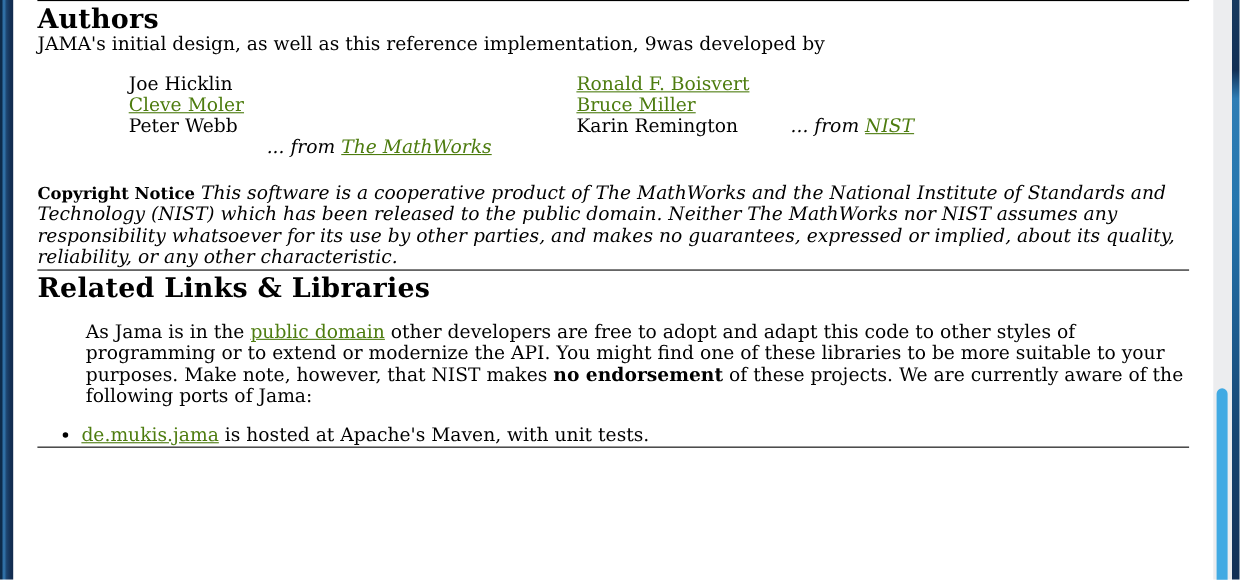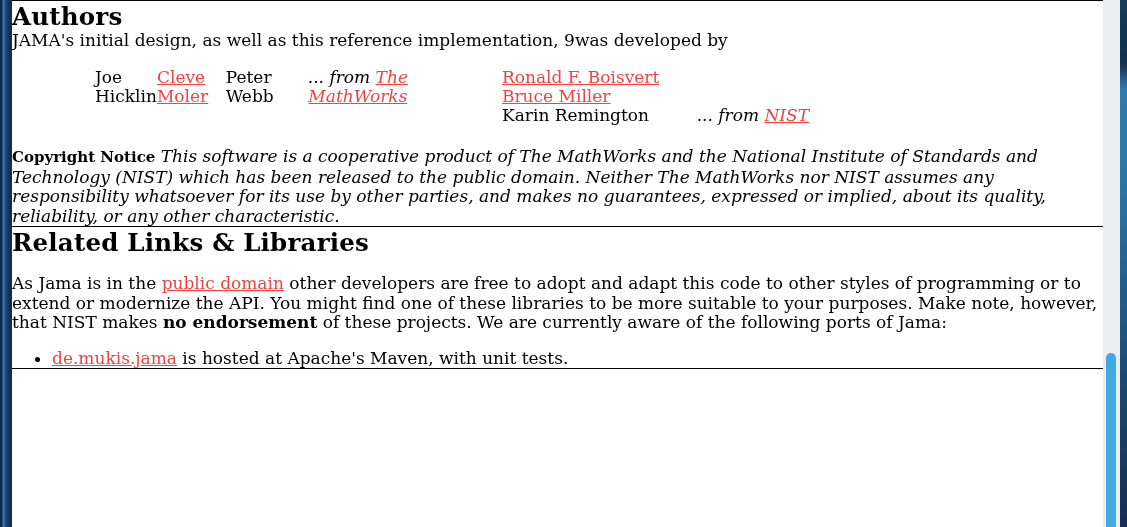--- a/index.html
+++ b/index.html
@@ -23,54 +23,54 @@
     position:absolute; left:1103px; top:0; width:17px; height:527px;
     background:#ECEDEF;
   }
   .scroll-thumb {
     position:absolute; left:3px; top:353px; width:10px; height:180px;
     background:#41AAE3; border-radius:5px;
   }
 
   .content {
     position:absolute; left:12px; top:0; width:1091px; height:527px;
-    padding:0 0; box-sizing:border-box; background:#fff;
+    padding:0 22px; box-sizing:border-box; background:#fff;
   }
 
   hr.rule { border:none; border-top:1px solid #000; height:0; margin:0; }
   .rule-top { margin-top:4px; }
   .rule-mid { margin-top:20px; }
   .rule-bottom { margin-top:16px; }
 
   h2.heading {
     font-size:24.5px; line-height:28px; font-weight:bold;
     margin:2px 0 0 0; letter-spacing:0.2px;
   }
 
   p { margin:0; line-height:19.5px; }
   .intro { }
 
   .authors-cols { display:flex; margin:17px 0 0 83px; line-height:19.3px; }
-  .col-mathworks { width:330px; display:flex; flex-direction:row; }
+  .col-mathworks { width:330px; display:flex; flex-direction:column; }
   .col-nist { width:307px; margin-left:77px; display:flex; flex-direction:column; }
-  .from-line { text-align:center; font-style:italic; }
+  .from-line { text-align:right; font-style:italic; }
   .nist-last-line { display:flex; justify-content:space-between; }
   .from-inline { font-style:italic; }
 
   .copyright { margin-top:22px; }
   .copyright b { font-size:15px; }
   .copyright i { font-style:italic; }
 
   ul.linklist { margin:21px 0 0 0; padding-left:40px; line-height:19.5px; }
   ul.linklist li { margin:0; }
   ul.ports { margin:16px 0 0 0; padding-left:40px; line-height:19.5px; }
 
-  .adopt { margin-top:17px; }
+  .adopt { margin-top:17px;margin-left:44px; }
 
-  a.lnk { color:#ef4444; text-decoration:underline; cursor:pointer; }
+  a.lnk { color:#4d7c0f; text-decoration:underline; cursor:pointer; }
   .lnk-italic { font-style:italic; }
 </style>
 </head>
 <body>
 
 <div class="page">
 
   <div class="content">
 
     <hr class="rule rule-top">

